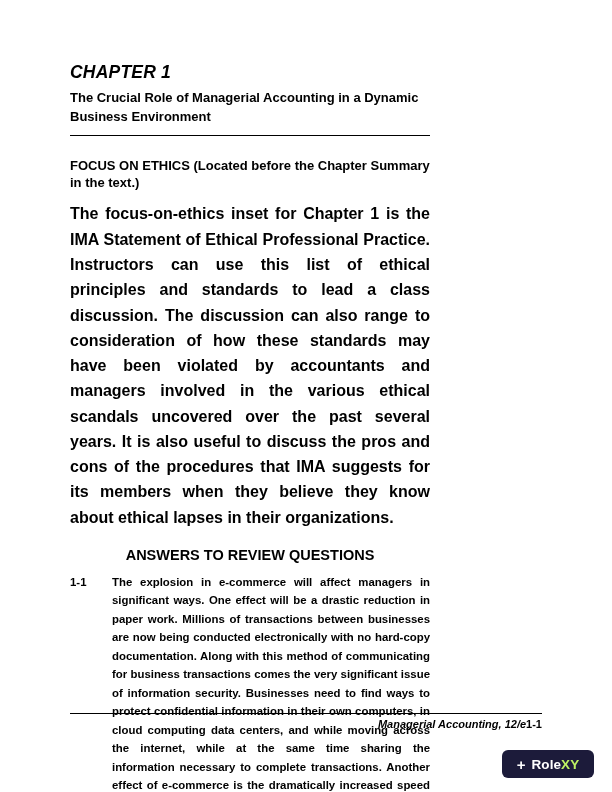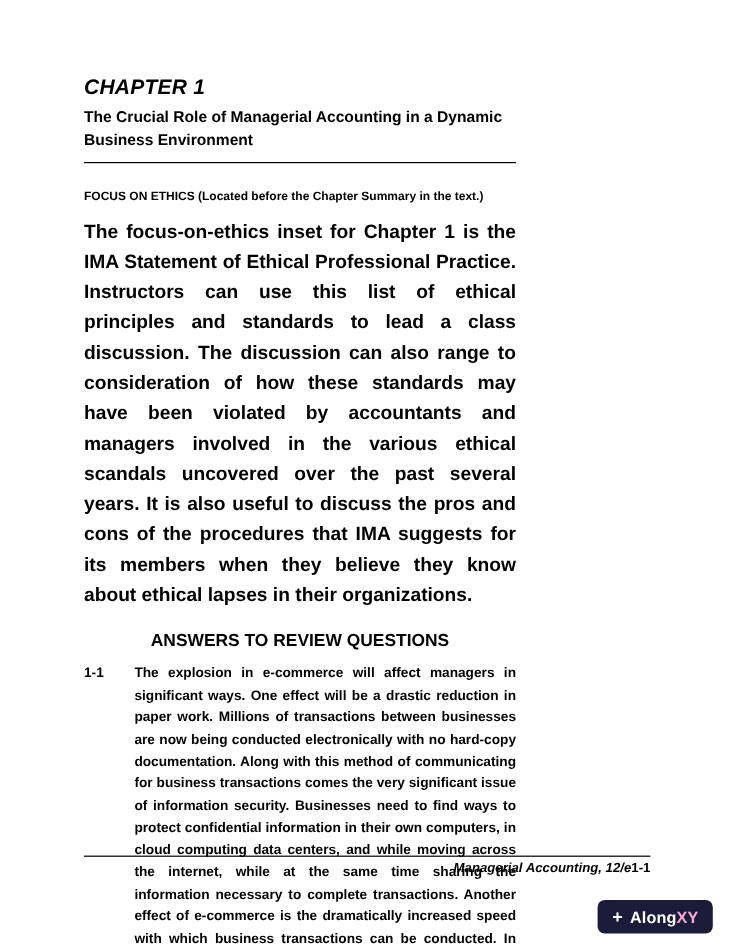--- a/index.html
+++ b/index.html
@@ -38,21 +38,21 @@
     margin: 0;
     padding-bottom: 6px;
   }
   .title-rule {
     border: none;
     border-top: 1px solid #000;
     margin: 2px 0 0 0;
     height: 0;
   }
   .section-heading {
-    font-size: 10px;
+    font-size: 13px;
     font-weight: bold;
     margin: 22px 0 10px 0;
     line-height: 1.3;
   }
   .body-par {
     font-size: 16px;
     font-weight: bold;
     line-height: 1.58;
     text-align: justify;
     margin: 0;
@@ -126,21 +126,21 @@
     font-weight: bold;
     line-height: 1;
     color: #ffffff;
   }
   .watermark-text {
     font-size: 13.5px;
     font-weight: bold;
     letter-spacing: 0.1px;
   }
   .watermark-text .accent {
-    color: #f9a8d4;
+    color: #bef264;
   }
 </style>
 </head>
 <body>
 
 <div class="page">
 
   <div>
     <div class="chapter-label">CHAPTER 1</div>
     <div class="chapter-title">The Crucial Role of Managerial Accounting in a Dynamic Business Environment</div>
@@ -162,14 +162,14 @@
 <div class="footer">
   <hr class="footer-rule">
   <div class="footer-inner">
     <span class="footer-left">Managerial Accounting, 12/e</span>
     <span class="footer-right">1-1</span>
   </div>
 </div>
 
 <div class="watermark">
   <span class="watermark-plus">+</span>
-  <span class="watermark-text"><span>Along</span><span class="accent">XY</span></span>
+  <span class="watermark-text"><span>Role</span><span class="accent">XY</span></span>
 </div>
 
 </body></html>

